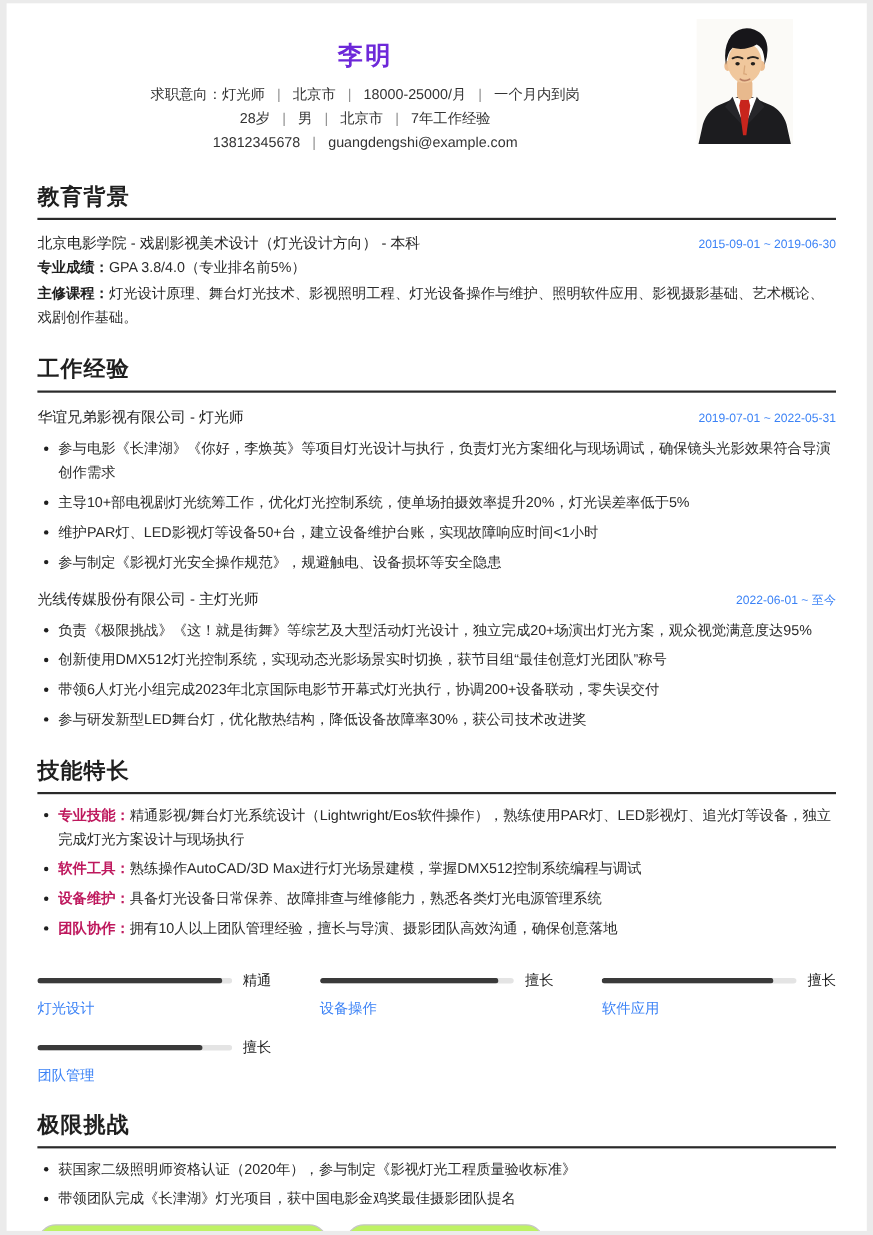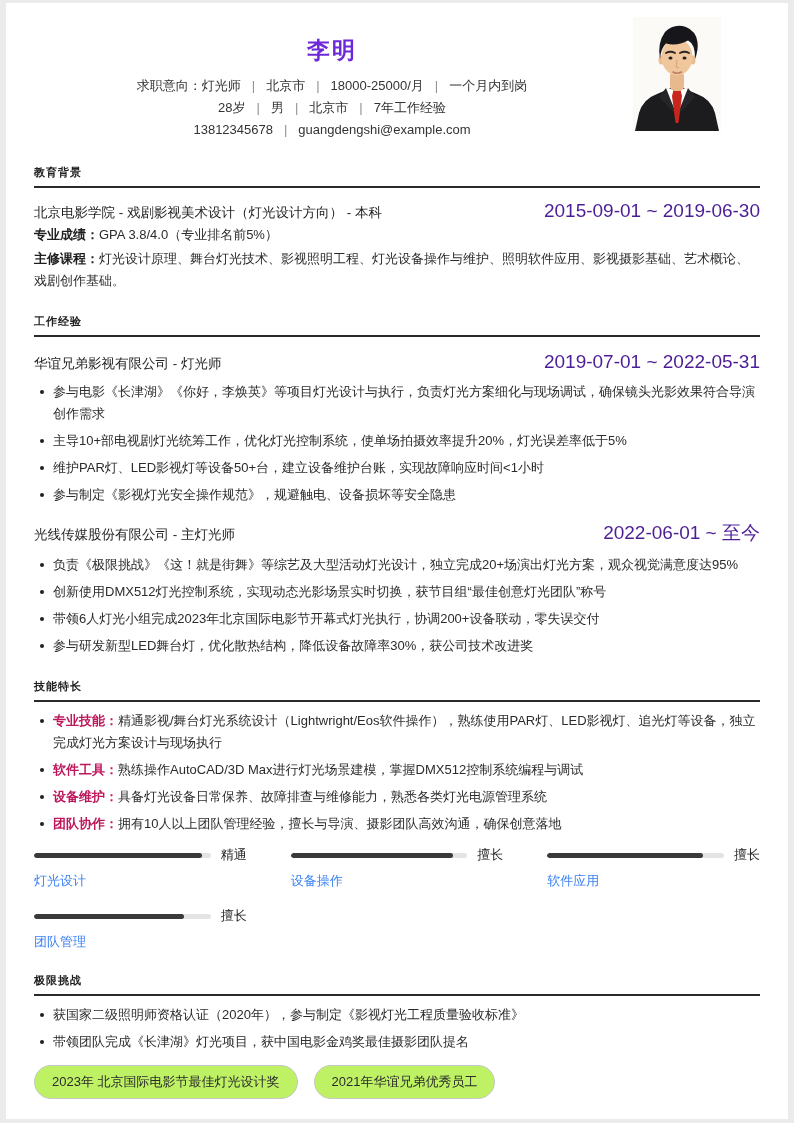--- a/index.html
+++ b/index.html
@@ -12,41 +12,41 @@
   .header { position:relative; min-height:128px; }
   .head-text { width:calc(100% - 130px); text-align:center; }
   .name { font-size:23px; font-weight:700; letter-spacing:2px; padding-top:20px; color:#6d28d9; }
   .info-line { font-size:13px; line-height:22px; color:#333; }
   .info-line:first-child { margin-top:9px; }
   .sep { margin:0 11px; color:#8f8f8f; font-weight:400; }
   .photo { position:absolute; top:2px; right:39px; width:88px; height:114px; overflow:hidden; }
 
   
   section { margin-top:22px; }
-  .sec-title { font-size:11px; font-weight:700; letter-spacing:1px; color:#1f1f1f;
+  .sec-title { font-size:20px; font-weight:700; letter-spacing:1px; color:#1f1f1f;
                padding-bottom:6px; border-bottom:2px solid #2a2a2a; }
   .row { display:flex; justify-content:space-between; align-items:baseline; }
   .mt { margin-top:12px; }
   .bold { font-weight:400; font-size:13.5px; color:#1f1f1f; }
-  .date { font-size:19px; color:#4c1d95; white-space:nowrap; }
+  .date { font-size:11px; color:#3b82f6; white-space:nowrap; }
   .detail-line { font-size:13px; line-height:22px; color:#2b2b2b; margin-top:2px; }
   .detail-line b { color:#1f1f1f; }
 
   ul.blist { list-style:none; margin-top:8px; }
   ul.blist li { position:relative; padding-left:19px; font-size:13px; line-height:22px;
                 color:#2b2b2b; margin-bottom:5px; }
   ul.blist li::before { content:""; position:absolute; left:6px; top:9px; width:4px; height:4px;
                         border-radius:50%; background:#1f1f1f; }
   ul.blist li b { color:#be185d; }
 
   .job-head { margin-top:14px; }
 
   
   .bars-grid { display:grid; grid-template-columns:repeat(3,1fr); column-gap:44px; row-gap:18px;
-               margin-top:12px; }
+               margin-top:28px; }
   .bar-row { display:flex; align-items:center; }
   .track { flex:1; height:5px; background:#e4e4e4; border-radius:3px; overflow:hidden; }
   .fill { height:100%; background:#3a3a3a; border-radius:3px; }
   .level { margin-left:10px; font-size:13px; color:#222; white-space:nowrap; line-height:16px; }
   .skill-name { margin-top:9px; font-size:13px; color:#3b82f6; }
 
   
   .badges { display:flex; gap:16px; margin-top:12px; flex-wrap:wrap; }
   .badge { border:1px solid #c6c6c6; border-radius:18px; padding:7px 17px; font-size:13px;
            color:#2b2b2b; background:#bef264; white-space:nowrap; }

